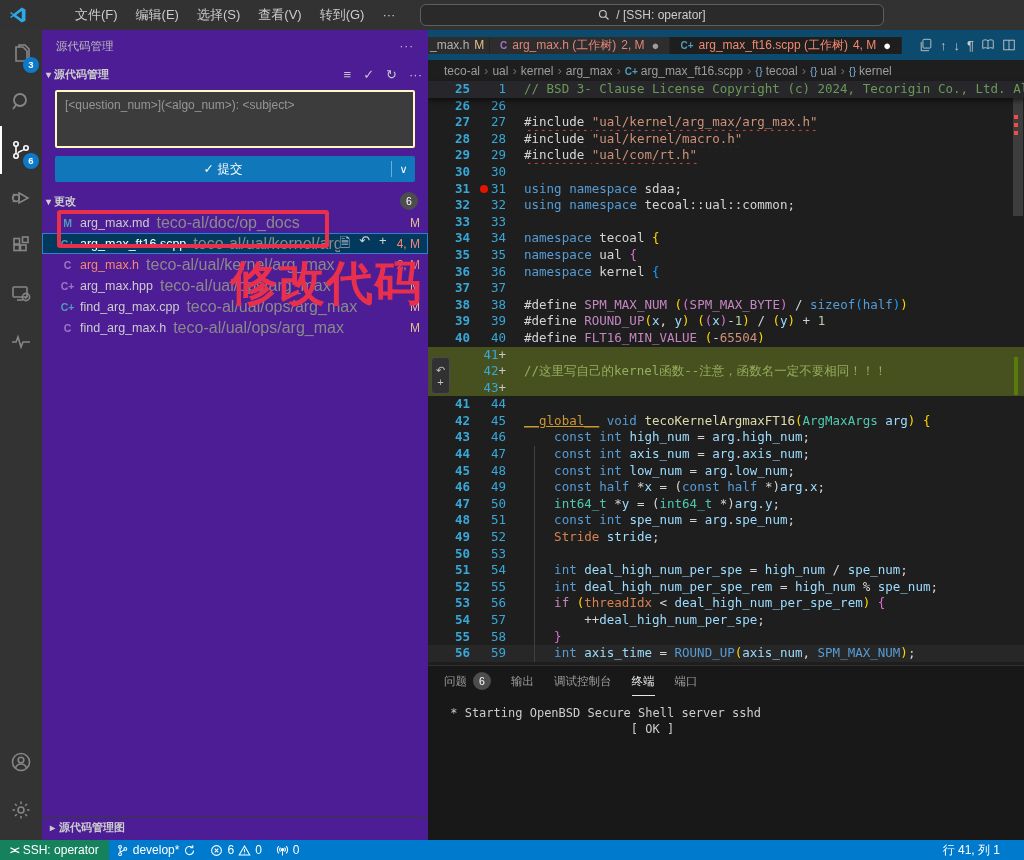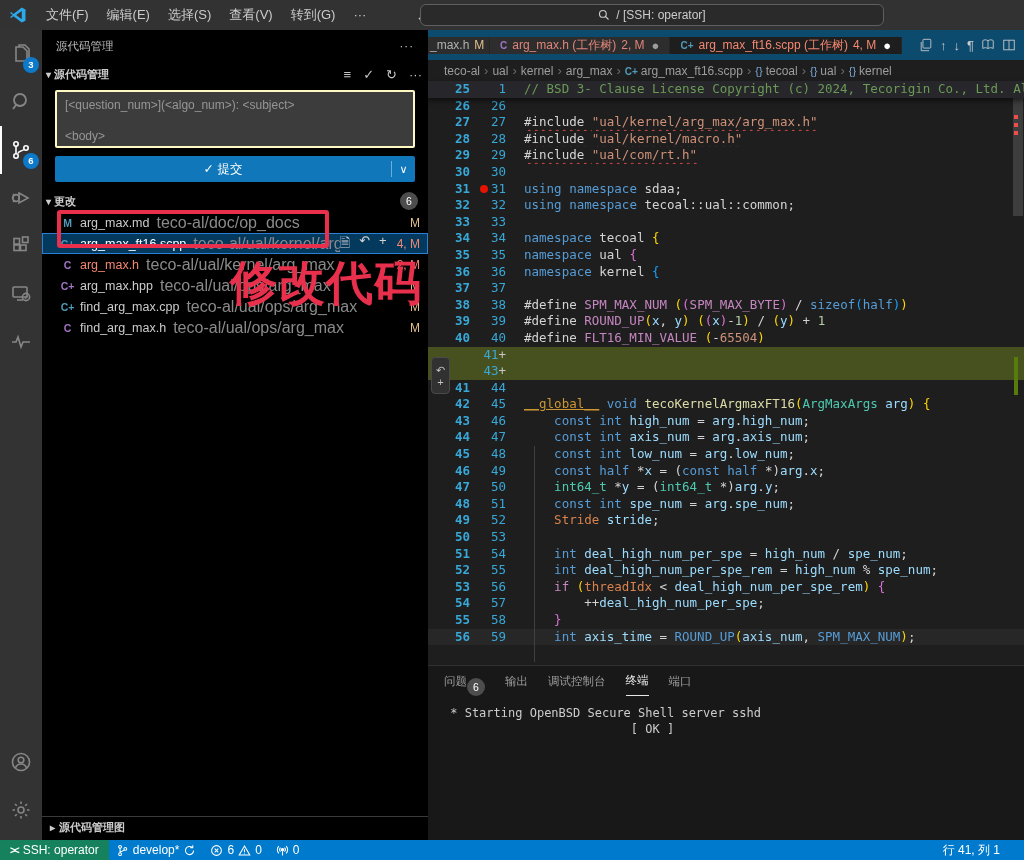--- a/index.html
+++ b/index.html
@@ -2,21 +2,21 @@
 <html><head>
 <meta charset="utf-8">
 <style>
   * { margin:0; padding:0; box-sizing:border-box; }
   html,body { width:1024px; height:860px; overflow:hidden; background:#1e1e1e;
               font-family:"Liberation Sans", sans-serif; }
   #stage { position:relative; width:1024px; height:860px; background:#1e1e1e; }
 
   
   .titlebar { position:absolute; left:0; top:0; width:1024px; height:30px;
-              background:#323233; display:flex; align-items:center; color:#cccccc; font-size:13px; }
+              background:#323233; display:flex; align-items:center; color:#cccccc; font-size:13px;gap:29px; }
   .vslogo { width:18px; height:18px; margin:0 10px 0 9px; }
   .menubar { display:flex; }
   .menu-item { padding:0 9px; height:30px; line-height:30px; cursor:default; }
   .nav-arrows { margin-left:40px; display:flex; gap:16px; font-size:15px; }
   .nav-fwd { color:#7a7a7a; }
   .searchbox { position:absolute; left:420px; top:4px; width:464px; height:22px;
                background:#2a2a2b; border:1px solid #5f5f60; border-radius:6px;
                display:flex; align-items:center; justify-content:center; gap:6px;
                color:#cccccc; font-size:12px; }
 
@@ -26,21 +26,21 @@
               justify-content:center; color:#868686; }
   .act-item.active { color:#ffffff; box-shadow:inset 2px 0 0 #ffffff; }
   .act-item svg { width:24px; height:24px; }
   .act-badge { position:absolute; right:3px; bottom:5px; min-width:16px; height:16px; border-radius:9px;
                background:#0d79c9; color:#fff; font-size:9.5px; line-height:16px; text-align:center;
                padding:0 2px; font-weight:bold; }
   .act-bottom { position:absolute; left:0; bottom:6px; width:42px; }
 
   
   .sidebar { position:absolute; left:42px; top:30px; width:386px; height:810px;
-             background:#000000; color:#cccccc; }
+             background:#4c1d95; color:#cccccc; }
   .sb-title { height:32px; display:flex; align-items:center; padding:0 14px;
               font-size:11.5px; color:#bbbbbb; }
   .sb-title .more { margin-left:auto; letter-spacing:1px; color:#cccccc; }
   .sb-repo { height:24px; display:flex; align-items:center; padding:0 6px 0 4px;
              font-size:11px; font-weight:bold; color:#cccccc; gap:3px; }
   .sb-repo .ric { margin-left:auto; display:flex; gap:12px; font-weight:normal; font-size:13px; color:#c5c5c5; }
   .tw { font-size:10px; color:#cccccc; }
   .commit-box { margin:4px 13px 0; height:58px; background:#3c3c3c; border:2px solid #fef9c3;
                 border-radius:2px; padding:6px 8px; font-size:12px; color:#969696; cursor:text; }
   .commit-box .l2 { margin-top:17px; }
@@ -123,21 +123,21 @@
                  line-height:12px; z-index:6; }
   .scrollzone { position:absolute; right:0; top:52px; width:12px; height:583px; }
   .scroll-slider { position:absolute; right:1px; top:4px; width:10px; height:130px; background:rgba(121,121,121,.35); }
   .ovr { position:absolute; right:6px; width:4px; }
 
   
   .panel { position:absolute; left:428px; top:665px; width:596px; height:175px; background:#181818;
            border-top:1px solid #303031; color:#cccccc; }
   .panel-tabs { height:30px; display:flex; align-items:center; gap:20px; padding:0 16px;
                 font-size:11.5px; color:#9d9d9d; }
-  .ptab { display:flex; align-items:flex-end; height:30px; line-height:30px; }
+  .ptab { display:flex; align-items:center; gap:6px; height:30px; line-height:30px; }
   .ptab.active { color:#e7e7e7; border-bottom:1px solid #e7e7e7; }
   .term { position:relative; margin-top:10px; padding-left:15px; font-family:"DejaVu Sans Mono", monospace;
           font-size:12px; line-height:15.5px; white-space:pre; color:#cccccc; }
   .term-line { position:relative; }
   .term-deco { position:absolute; left:-12px; top:4px; width:7px; height:7px; border-radius:50%;
                border:1px solid #6a6a6a; }
 
   
   .statusbar { position:absolute; left:0; top:840px; width:1024px; height:20px; background:#007acc;
                color:#ffffff; font-size:12px; display:flex; align-items:center; }
@@ -257,21 +257,20 @@
       <span>源代码管理</span>
       <span class="ric">
         <span>≡</span>
         <span>✓</span>
         <span>↻</span>
         <span>···</span>
       </span>
     </div>
     <div class="commit-box">
       <div>[&lt;question_num&gt;](&lt;algo_num&gt;): &lt;subject&gt;</div>
-      <div class="l2">&lt;body&gt;</div>
     </div>
     <div class="commit-btn">
       <span class="main">✓ 提交</span>
       <span class="dd">∨</span>
     </div>
     <div class="changes-row">
       <span class="tw">▾</span>
       <span>更改</span>
       <span class="badge-gray">6</span>
     </div>
@@ -393,20 +392,21 @@
         <div class="code-row"><span class="gut gl">32</span><span class="gut gr">32</span><span class="ccontent"><span class="tk-kw">using</span><span class="tk-w"> </span><span class="tk-kw">namespace</span><span class="tk-w"> tecoal::ual::common;</span></span></div>
         <div class="code-row"><span class="gut gl">33</span><span class="gut gr">33</span><span class="ccontent"></span></div>
         <div class="code-row"><span class="gut gl">34</span><span class="gut gr">34</span><span class="ccontent"><span class="tk-kw">namespace</span><span class="tk-w"> tecoal </span><span class="tk-bY">{</span></span></div>
         <div class="code-row"><span class="gut gl">35</span><span class="gut gr">35</span><span class="ccontent"><span class="tk-kw">namespace</span><span class="tk-w"> ual </span><span class="tk-bP">{</span></span></div>
         <div class="code-row"><span class="gut gl">36</span><span class="gut gr">36</span><span class="ccontent"><span class="tk-kw">namespace</span><span class="tk-w"> kernel </span><span class="tk-bB">{</span></span></div>
         <div class="code-row"><span class="gut gl">37</span><span class="gut gr">37</span><span class="ccontent"></span></div>
         <div class="code-row"><span class="gut gl">38</span><span class="gut gr">38</span><span class="ccontent"><span class="tk-w">#define </span><span class="tk-mac">SPM_MAX_NUM</span><span class="tk-bY"> (</span><span class="tk-bP">(</span><span class="tk-mac">SPM_MAX_BYTE</span><span class="tk-bP">)</span><span class="tk-w"> / </span><span class="tk-kw">sizeof</span><span class="tk-bB">(</span><span class="tk-kw">half</span><span class="tk-bB">)</span><span class="tk-bY">)</span></span></div>
         <div class="code-row"><span class="gut gl">39</span><span class="gut gr">39</span><span class="ccontent"><span class="tk-w">#define </span><span class="tk-mac">ROUND_UP</span><span class="tk-bY">(</span><span class="tk-var">x</span><span class="tk-w">, </span><span class="tk-var">y</span><span class="tk-bY">)</span><span class="tk-bY"> (</span><span class="tk-bP">(</span><span class="tk-var">x</span><span class="tk-bP">)</span><span class="tk-w">-</span><span class="tk-num">1</span><span class="tk-bY">)</span><span class="tk-w"> / </span><span class="tk-bY">(</span><span class="tk-var">y</span><span class="tk-bY">)</span><span class="tk-w"> + </span><span class="tk-num">1</span></span></div>
         <div class="code-row"><span class="gut gl">40</span><span class="gut gr">40</span><span class="ccontent"><span class="tk-w">#define </span><span class="tk-mac">FLT16_MIN_VALUE</span><span class="tk-bY"> (</span><span class="tk-w">-</span><span class="tk-nuo">65504</span><span class="tk-bY">)</span></span></div>
         <div class="code-row add"><span class="gut gl"></span><span class="gut gr">41<span class="gplus">+</span></span><span class="ccontent"></span></div>
+        <div class="code-row add"><span class="gut gl"></span><span class="gut gr">42<span class="gplus">+</span></span><span class="ccontent"><span class="tk-cma">//这里写自己的kernel函数--注意，函数名一定不要相同！！！</span></span></div>
         <div class="code-row add"><span class="gut gl"></span><span class="gut gr">43<span class="gplus">+</span></span><span class="ccontent"></span></div>
         <div class="code-row"><span class="gut gl">41</span><span class="gut gr">44</span><span class="ccontent"></span></div>
         <div class="code-row"><span class="gut gl">42</span><span class="gut gr">45</span><span class="ccontent"><span class="tk-gl">__global__</span><span class="tk-w"> </span><span class="tk-kw">void</span><span class="tk-w"> </span><span class="tk-fn">tecoKernelArgmaxFT16</span><span class="tk-bY">(</span><span class="tk-ty">ArgMaxArgs</span><span class="tk-w"> </span><span class="tk-var">arg</span><span class="tk-bY">)</span><span class="tk-bY"> {</span></span></div>
         <div class="code-row"><span class="gut gl">43</span><span class="gut gr">46</span><span class="ccontent"><span class="tk-w">    </span><span class="tk-kw">const</span><span class="tk-w"> </span><span class="tk-kw">int</span><span class="tk-w"> </span><span class="tk-var">high_num</span><span class="tk-w"> = </span><span class="tk-var">arg</span><span class="tk-w">.</span><span class="tk-var">high_num</span><span class="tk-w">;</span></span></div>
         <div class="code-row"><span class="gut gl">44</span><span class="gut gr">47</span><span class="ccontent"><span class="tk-w">    </span><span class="tk-kw">const</span><span class="tk-w"> </span><span class="tk-kw">int</span><span class="tk-w"> </span><span class="tk-var">axis_num</span><span class="tk-w"> = </span><span class="tk-var">arg</span><span class="tk-w">.</span><span class="tk-var">axis_num</span><span class="tk-w">;</span></span></div>
         <div class="code-row"><span class="gut gl">45</span><span class="gut gr">48</span><span class="ccontent"><span class="tk-w">    </span><span class="tk-kw">const</span><span class="tk-w"> </span><span class="tk-kw">int</span><span class="tk-w"> </span><span class="tk-var">low_num</span><span class="tk-w"> = </span><span class="tk-var">arg</span><span class="tk-w">.</span><span class="tk-var">low_num</span><span class="tk-w">;</span></span></div>
         <div class="code-row"><span class="gut gl">46</span><span class="gut gr">49</span><span class="ccontent"><span class="tk-w">    </span><span class="tk-kw">const</span><span class="tk-w"> </span><span class="tk-kw">half</span><span class="tk-w"> *</span><span class="tk-var">x</span><span class="tk-w"> = (</span><span class="tk-kw">const</span><span class="tk-w"> </span><span class="tk-kw">half</span><span class="tk-w"> *)</span><span class="tk-var">arg</span><span class="tk-w">.</span><span class="tk-var">x</span><span class="tk-w">;</span></span></div>
         <div class="code-row"><span class="gut gl">47</span><span class="gut gr">50</span><span class="ccontent"><span class="tk-w">    </span><span class="tk-ty">int64_t</span><span class="tk-w"> *</span><span class="tk-var">y</span><span class="tk-w"> = (</span><span class="tk-ty">int64_t</span><span class="tk-w"> *)</span><span class="tk-var">arg</span><span class="tk-w">.</span><span class="tk-var">y</span><span class="tk-w">;</span></span></div>
         <div class="code-row"><span class="gut gl">48</span><span class="gut gr">51</span><span class="ccontent"><span class="tk-w">    </span><span class="tk-kw">const</span><span class="tk-w"> </span><span class="tk-kw">int</span><span class="tk-w"> </span><span class="tk-var">spe_num</span><span class="tk-w"> = </span><span class="tk-var">arg</span><span class="tk-w">.</span><span class="tk-var">spe_num</span><span class="tk-w">;</span></span></div>
         <div class="code-row"><span class="gut gl">49</span><span class="gut gr">52</span><span class="ccontent"><span class="tk-w">    </span><span class="tk-or">Stride</span><span class="tk-w"> </span><span class="tk-var">stride</span><span class="tk-w">;</span></span></div>

